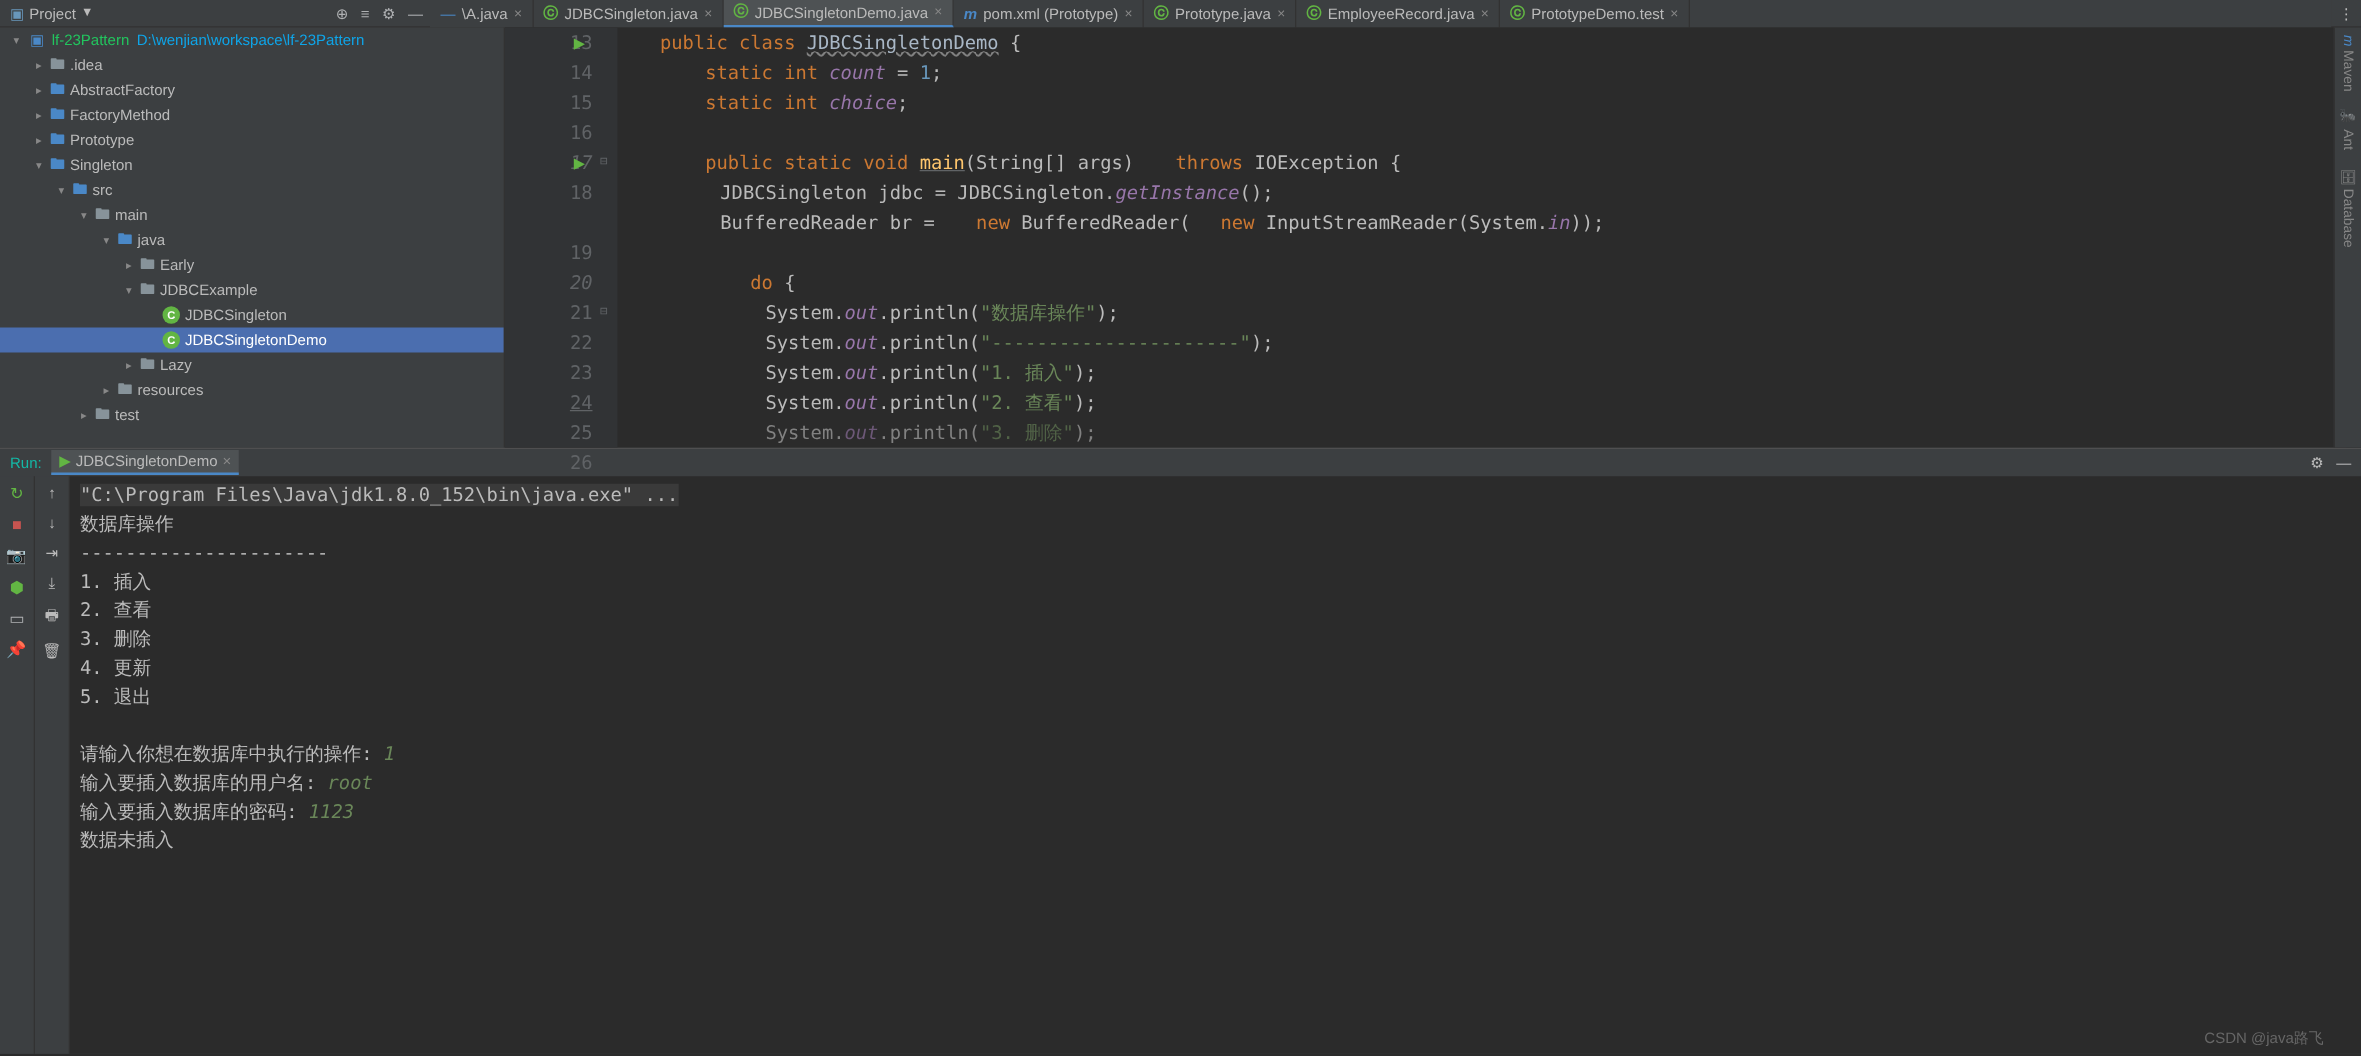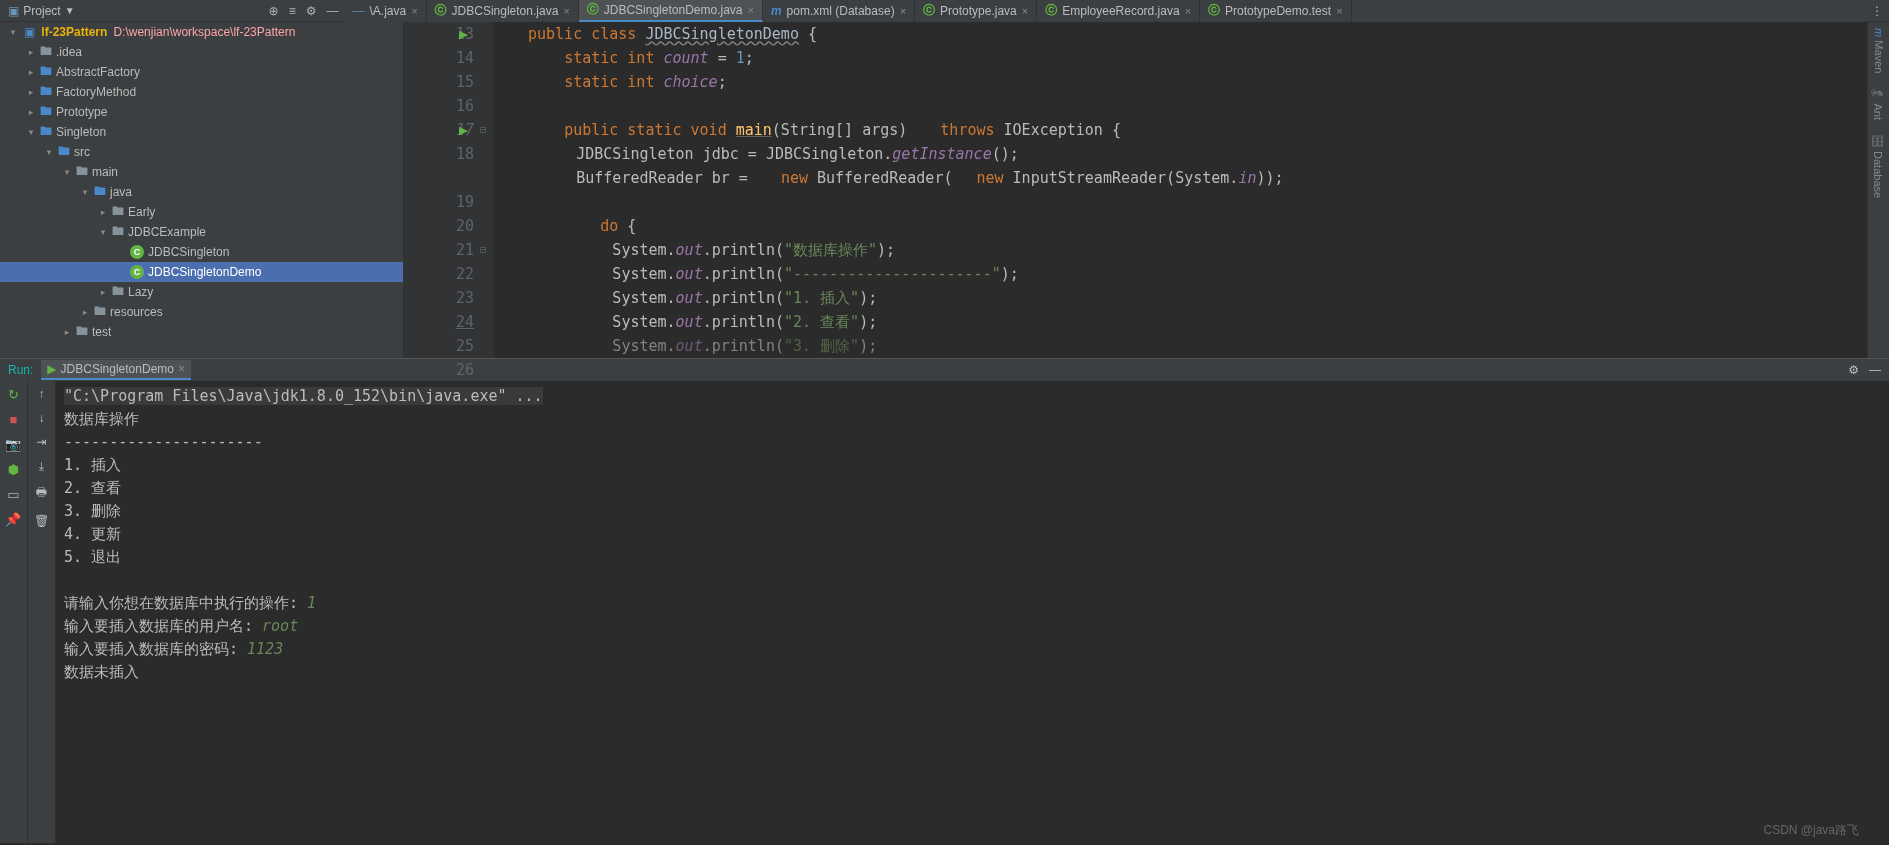--- a/index.html
+++ b/index.html
@@ -71,22 +71,22 @@
   background: #3c3f41;
   overflow: hidden;
   border-right: 1px solid #323232;
 }
 .tree-root {
   display: flex;
   align-items: center;
   padding: 3px 8px;
   gap: 6px;
 }
-.tree-root .name { color: #eab308; font-weight: bold; }
-.tree-root .path { color: #fca5a5; }
+.tree-root .name { color: #22c55e; font-weight: normal; }
+.tree-root .path { color: #0ea5e9; }
 .tree-item {
   display: flex;
   align-items: center;
   height: 20px;
   cursor: pointer;
   gap: 4px;
 }
 .tree-item.selected { background: #4b6eaf; color: #fff; }
 .tree-arrow { width: 10px; text-align: center; color: #888; font-size: 9px; }
 .tree-arrow.open::before { content: "▾"; }
@@ -284,21 +284,21 @@
         <span>JDBCSingleton.java</span>
         <span class="close">×</span>
       </div>
       <div class="tab active">
         <span class="tab-icon-c">ⓒ</span>
         <span>JDBCSingletonDemo.java</span>
         <span class="close">×</span>
       </div>
       <div class="tab">
         <span class="tab-icon-m">m</span>
-        <span>pom.xml (Database)</span>
+        <span>pom.xml (Prototype)</span>
         <span class="close">×</span>
       </div>
       <div class="tab">
         <span class="tab-icon-c">ⓒ</span>
         <span>Prototype.java</span>
         <span class="close">×</span>
       </div>
       <div class="tab">
         <span class="tab-icon-c">ⓒ</span>
         <span>EmployeeRecord.java</span>
@@ -402,21 +402,21 @@
 
   <div class="editor">
     <div class="gutter" id="gutter">
         <div style="position: relative;">13<span class="run-marker">▶</span></div>
         <div style="position: relative;">14</div>
         <div style="position: relative;">15</div>
         <div style="position: relative;">16</div>
         <div style="position: relative; font-style: italic;">17<span class="run-marker">▶</span><span class="fold-marker">⊟</span></div>
         <div style="position: relative;">18</div>
         <div style="position: relative; margin-top: 24px;">19</div>
-        <div style="position: relative;">20</div>
+        <div style="position: relative; font-style: italic;">20</div>
         <div style="position: relative;">21<span class="fold-marker">⊟</span></div>
         <div style="position: relative;">22</div>
         <div style="position: relative;">23</div>
         <div style="position: relative; text-decoration: underline;">24</div>
         <div style="position: relative;">25</div>
         <div style="position: relative;">26</div>
       </div>
     <div class="code" id="code"><div><span class="kw">public class</span> <span class="cls wavy">JDBCSingletonDemo</span> {</div><div>    <span class="kw">static int</span> <span class="field">count</span> = <span class="num">1</span>;</div><div>    <span class="kw">static int</span> <span class="field">choice</span>;</div><div>&nbsp;</div><div>    <span class="kw">public static void</span> <span class="method underline">main</span>(String[] args) <span class="kw">throws</span> IOException {</div><div>        JDBCSingleton jdbc = JDBCSingleton.<span class="field">getInstance</span>();</div><div>        BufferedReader br = <span class="kw">new</span> BufferedReader(<span class="kw">new</span> InputStreamReader(System.<span class="field">in</span>));</div><div>&nbsp;</div><div>        <span class="kw">do</span> {</div><div>            System.<span class="field">out</span>.println(<span class="str">"数据库操作"</span>);</div><div>            System.<span class="field">out</span>.println(<span class="str">"----------------------"</span>);</div><div>            System.<span class="field">out</span>.println(<span class="str">"1. 插入"</span>);</div><div>            System.<span class="field">out</span>.println(<span class="str">"2. 查看"</span>);</div><div style="opacity: 0.6;">            System.<span class="field">out</span>.println(<span class="str">"3. 删除"</span>);</div></div>
     <div class="editor-stripe">
       <div class="stripe-mark" style="top:34px;"></div>

